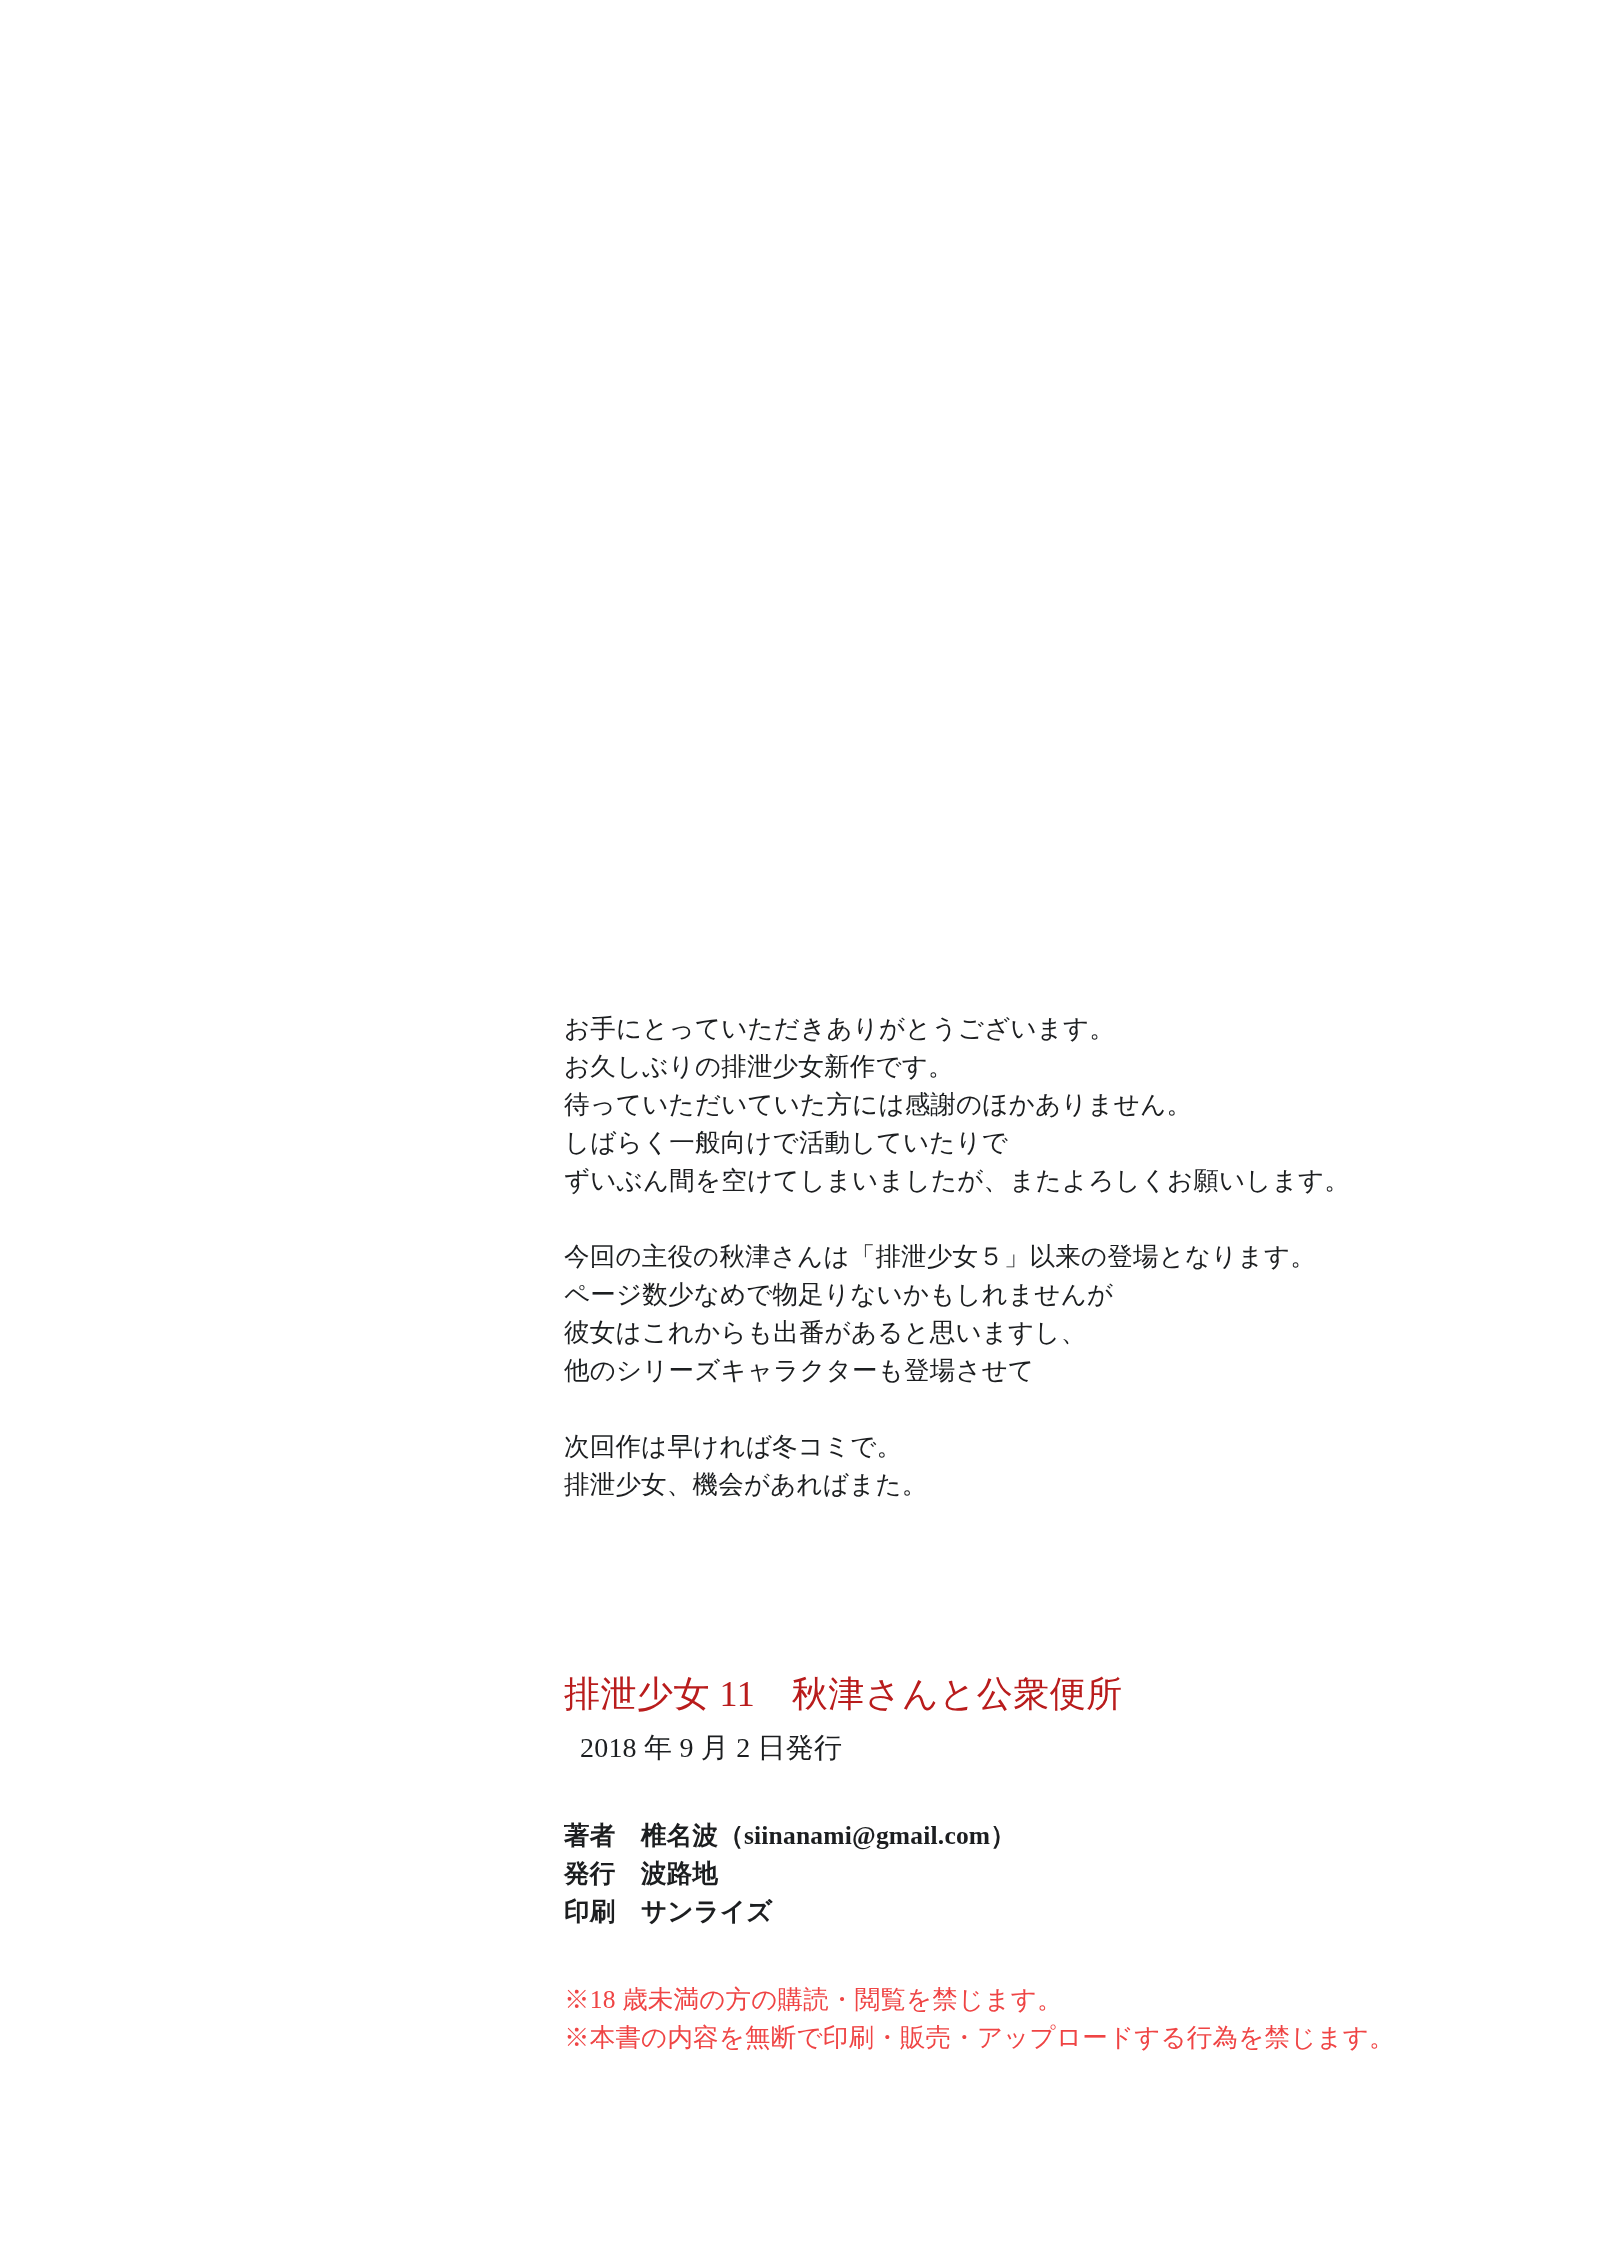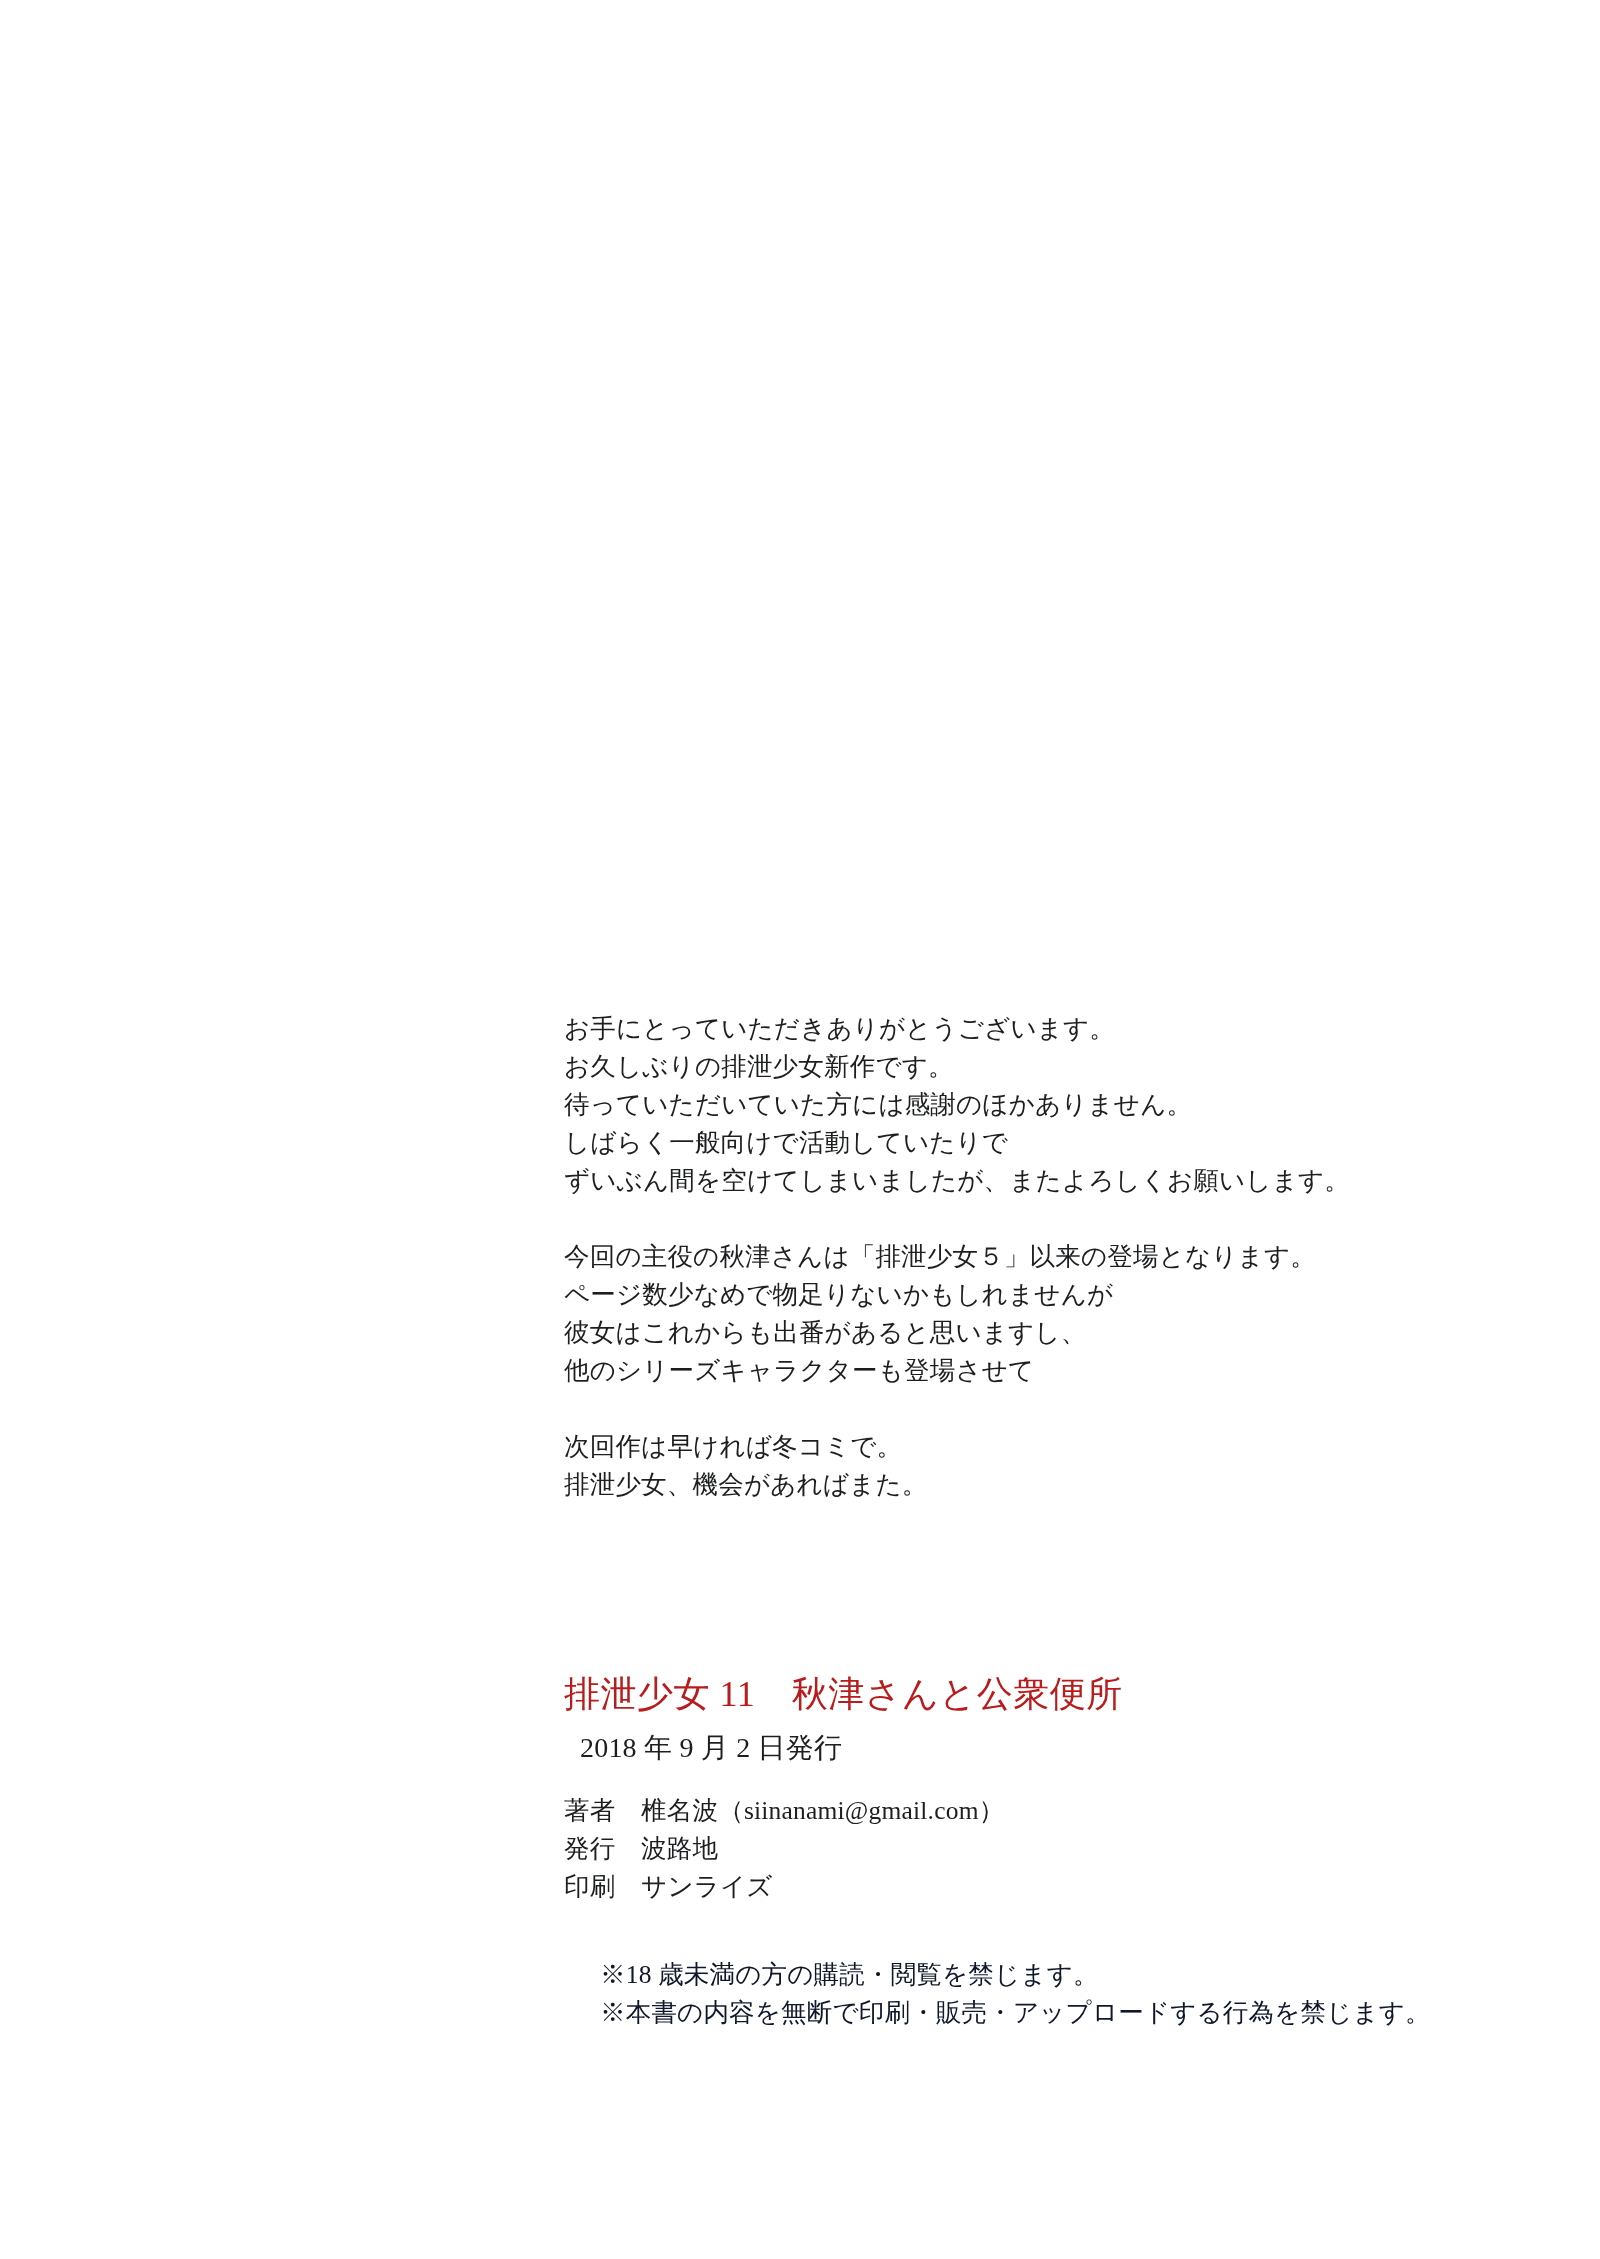--- a/index.html
+++ b/index.html
@@ -52,39 +52,39 @@
   }
   .pub-date {
     font-size: 28px;
     line-height: 32px;
     letter-spacing: 0.2px;
     white-space: pre;
     color: #1c1e20;
     margin: 16px;
   }
   .credits {
-    margin-top: 28px;
+    margin-top: 53px;
+    font-weight: bold;
   }
   .credit-line {
     font-size: 25.5px;
     line-height: 38px;
     letter-spacing: 0.2px;
     white-space: pre;
     color: #1c1e20;
   }
   .notices {
     margin-top: 50px;
   }
   .notice-line {
     font-size: 25.5px;
     line-height: 38px;
     letter-spacing: 0.2px;
     white-space: pre;
-    color: #0f172a;
-    margin-left: 36px;
+    color: #ef4444;
   }
 </style>
 </head>
 <body>
 
 <div class="page">
 
   <div class="afterword">
 
     <div class="para">

